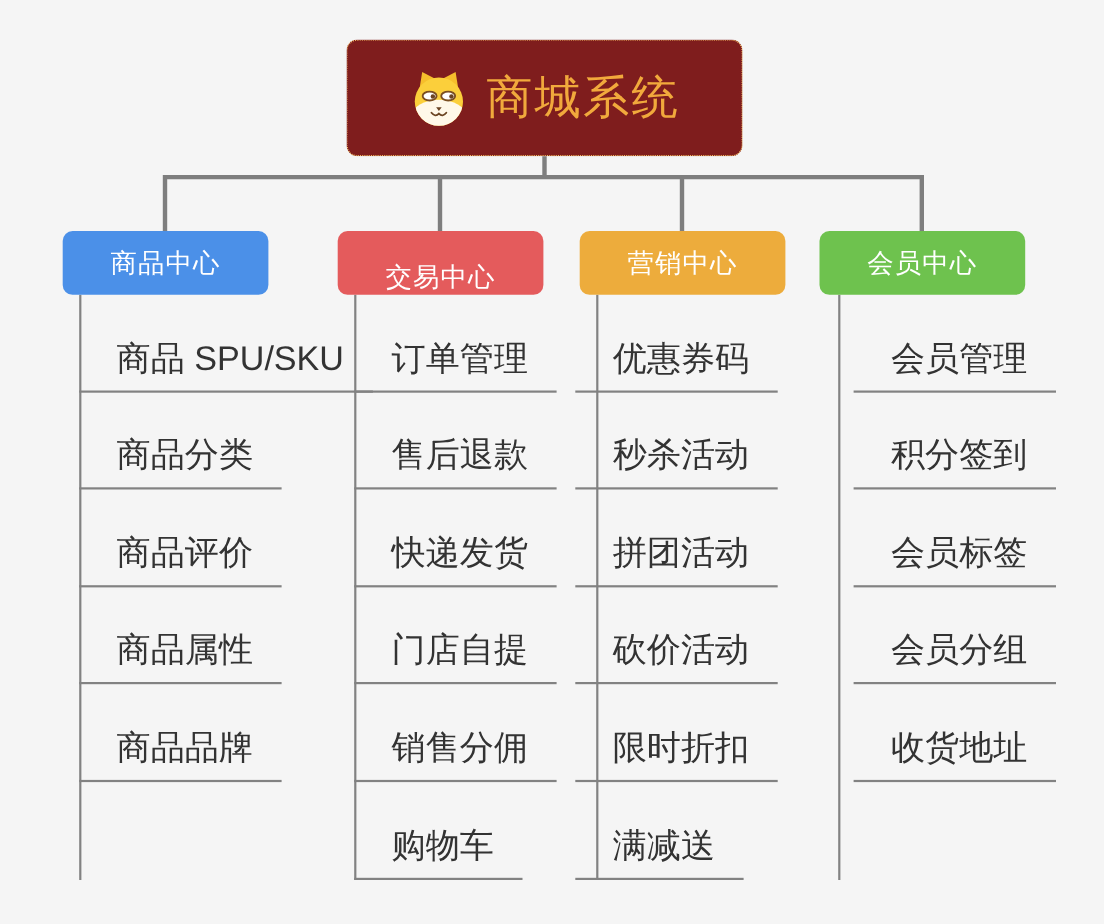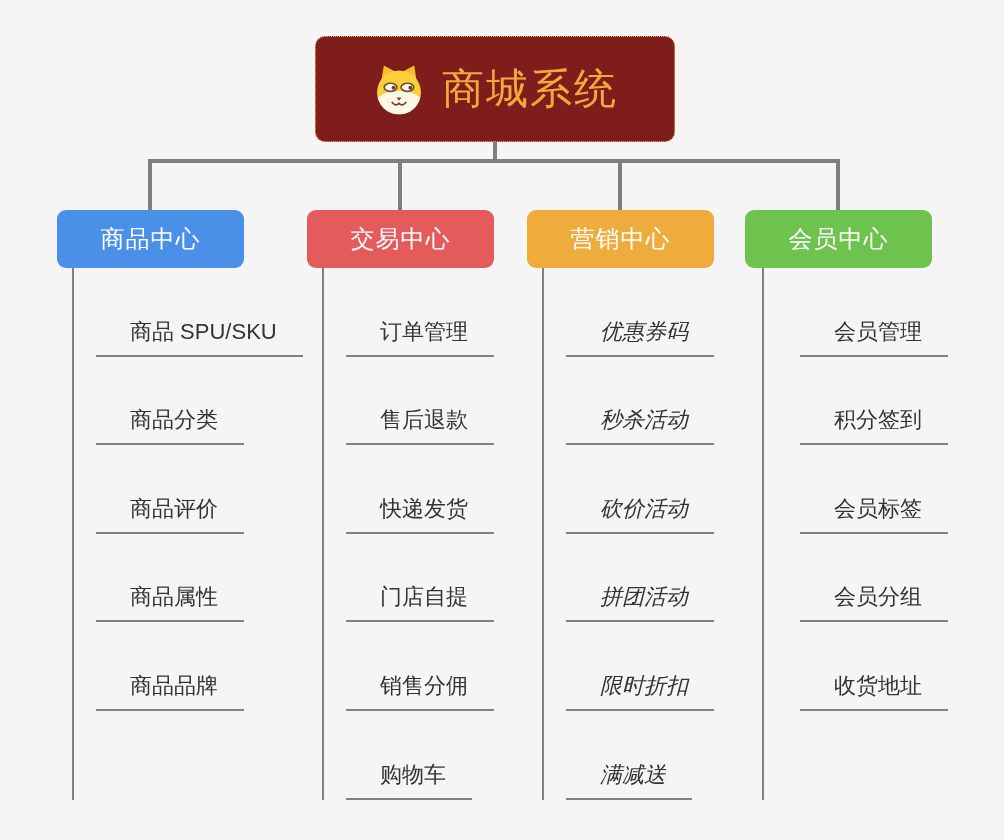--- a/index.html
+++ b/index.html
@@ -62,36 +62,35 @@
   .b1{left:307px;}
   .b2{left:527px;}
   .b3{left:745px;}
   
   .col{
     position:absolute;
     top:268px;
   }
   .c0{left:72px;}
   .c1{left:322px;}
-  .c2{left:542px;font-style:italic;}
+  .c2{left:523px;}
   .c3{left:776px;text-align:center;}
   .item{
     height:88.6px;
     display:flex;
     align-items:flex-end;
   }
   .item-label{
     display:inline-block;
     padding:0 26px 8px 34px;
     border-bottom:2px solid #828282;
-    font-size:22px;
+    font-size:31px;
     color:#333333;
     white-space:nowrap;
     cursor:pointer;
-    margin-left:24px;
   }
 </style>
 </head>
 <body>
 
 <div class="canvas">
 
   <svg class="connectors" width="1004" height="840">
     <path d="M495 142 L495 163 M148 161 L840 161 M150 161 L150 211 M400 161 L400 211 M620 161 L620 211 M838 161 L838 211" stroke="#7e7e7e" stroke-width="4" fill="none"></path>
     <path d="M73 268 L73 800 M323 268 L323 800 M543 268 L543 800 M763 268 L763 800" stroke="#828282" stroke-width="2" fill="none"></path>
@@ -114,21 +113,21 @@
         <path d="M29 42 h6 l-3 4 z" fill="#6b4423"></path>
         <path d="M24 48 q4 5 8 1 q4 4 8 -1" stroke="#6b4423" stroke-width="2" fill="none" stroke-linecap="round"></path>
       </svg>
     </span>
     <span class="root-title">商城系统</span>
   </div>
 
   <div class="branch b0" style="background: rgb(75, 144, 232);">
     <span class="branch-label">商品中心</span>
   </div>
-  <div class="branch b1" style="background: rgb(228, 91, 92);">
+  <div class="branch b1" style="background: rgb(228, 91, 92); align-items: flex-end;">
     <span class="branch-label">交易中心</span>
   </div>
   <div class="branch b2" style="background: rgb(237, 172, 60);">
     <span class="branch-label">营销中心</span>
   </div>
   <div class="branch b3" style="background: rgb(110, 194, 78);">
     <span class="branch-label">会员中心</span>
   </div>
 
   <div class="col c0">
@@ -171,26 +170,26 @@
   </div>
 
   <div class="col c2">
     <div class="item">
         <span class="item-label">优惠券码</span>
       </div>
     <div class="item">
         <span class="item-label">秒杀活动</span>
       </div>
     <div class="item">
+        <span class="item-label">拼团活动</span>
+      </div>
+    <div class="item">
         <span class="item-label">砍价活动</span>
       </div>
     <div class="item">
-        <span class="item-label">拼团活动</span>
-      </div>
-    <div class="item">
         <span class="item-label">限时折扣</span>
       </div>
     <div class="item">
         <span class="item-label">满减送</span>
       </div>
   </div>
 
   <div class="col c3">
     <div class="item">
         <span class="item-label">会员管理</span>

